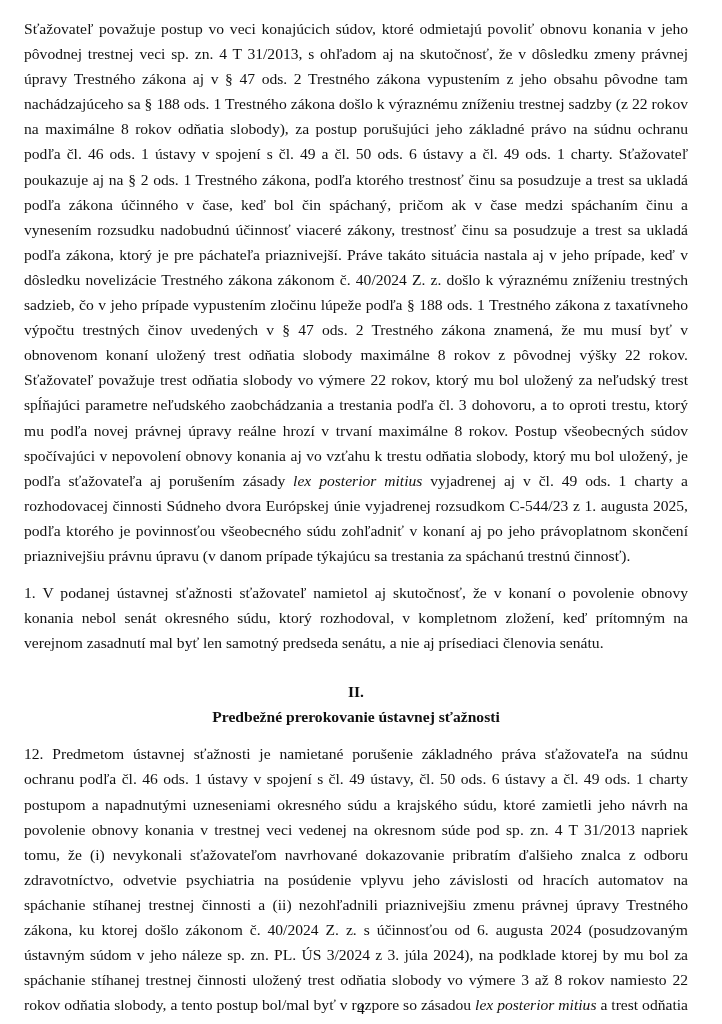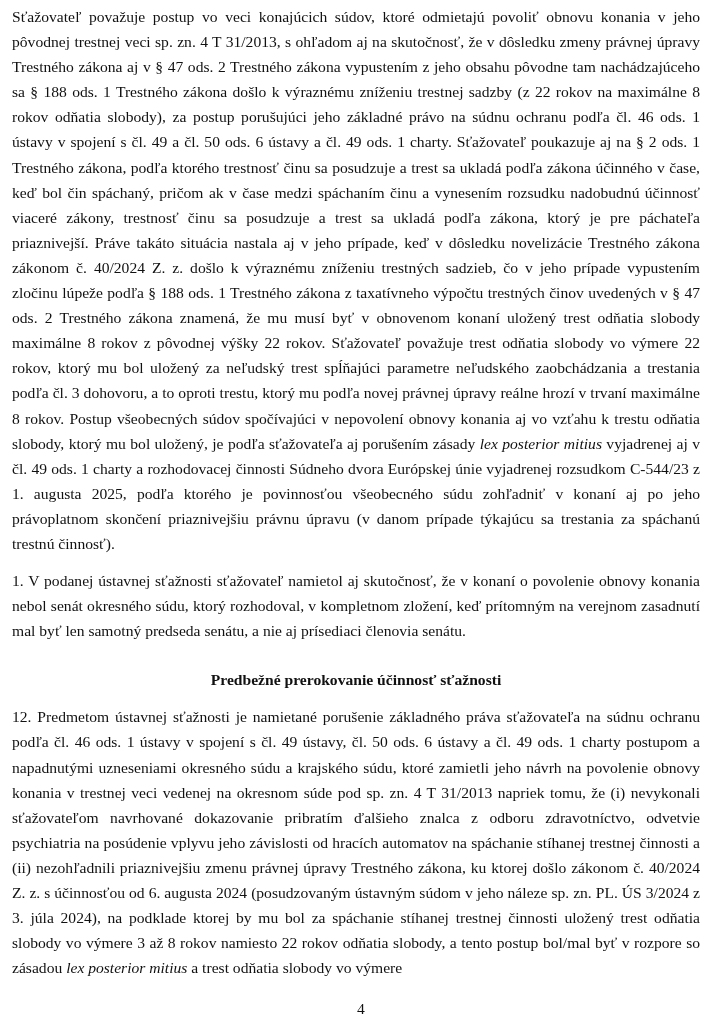--- a/index.html
+++ b/index.html
@@ -4,39 +4,40 @@
 <style>
   html, body { margin: 0; padding: 0; background: #ffffff; }
   body {
     width: 722px; height: 1024px; overflow: hidden; position: relative;
     font-family: "Liberation Serif", "DejaVu Serif", serif;
     color: #111111;
   }
   .page { position: absolute; left: 12px; top: 4px; width: 688px; }
   .p {
     font-size: 15.6px; line-height: 25.1px; text-align: justify;
-    margin: 0; hyphens: none; font-family: Liberation Serif, serif;
+    margin: 12px; hyphens: none; font-family: Liberation Serif, serif;
   }
   .p + .p { margin-top: 12px; }
   .heading-block { text-align: center; margin-top: 24px; margin-bottom: 12px; }
   .h { font-weight: bold; font-size: 15.6px; line-height: 25px; margin: 0; }
   .page-number {
     position: absolute; left: 0; width: 722px; top: 1000px;
     text-align: center; font-size: 15.6px;
   }
   i { font-style: italic; }
 </style>
 </head>
 <body>
 
 <div class="page">
   <p class="p"><span>Sťažovateľ považuje postup vo veci konajúcich súdov, ktoré odmietajú povoliť obnovu konania v jeho pôvodnej trestnej veci sp. zn. 4 T 31/2013, s ohľadom aj na skutočnosť, že v dôsledku zmeny právnej úpravy Trestného zákona aj v § 47 ods. 2 Trestného zákona vypustením z jeho obsahu pôvodne tam nachádzajúceho sa § 188 ods. 1 Trestného zákona došlo k výraznému zníženiu trestnej sadzby (z 22 rokov na maximálne 8 rokov odňatia slobody), za postup porušujúci jeho základné právo na súdnu ochranu podľa čl. 46 ods. 1 ústavy v spojení s čl. 49 a čl. 50 ods. 6 ústavy a čl. 49 ods. 1 charty. Sťažovateľ poukazuje aj na § 2 ods. 1 Trestného zákona, podľa ktorého trestnosť činu sa posudzuje a trest sa ukladá podľa zákona účinného v čase, keď bol čin spáchaný, pričom ak v čase medzi spáchaním činu a vynesením rozsudku nadobudnú účinnosť viaceré zákony, trestnosť činu sa posudzuje a trest sa ukladá podľa zákona, ktorý je pre páchateľa priaznivejší. Práve takáto situácia nastala aj v jeho prípade, keď v dôsledku novelizácie Trestného zákona zákonom č. 40/2024 Z. z. došlo k výraznému zníženiu trestných sadzieb, čo v jeho prípade vypustením zločinu lúpeže podľa § 188 ods. 1 Trestného zákona z taxatívneho výpočtu trestných činov uvedených v § 47 ods. 2 Trestného zákona znamená, že mu musí byť v obnovenom konaní uložený trest odňatia slobody maximálne 8 rokov z pôvodnej výšky 22 rokov. Sťažovateľ považuje trest odňatia slobody vo výmere 22 rokov, ktorý mu bol uložený za neľudský trest spĺňajúci parametre neľudského zaobchádzania a trestania podľa čl. 3 dohovoru, a to oproti trestu, ktorý mu podľa novej právnej úpravy reálne hrozí v trvaní maximálne 8 rokov. Postup všeobecných súdov spočívajúci v nepovolení obnovy konania aj vo vzťahu k trestu odňatia slobody, ktorý mu bol uložený, je podľa sťažovateľa aj porušením zásady </span><i>lex posterior mitius</i><span> vyjadrenej aj v čl. 49 ods. 1 charty a rozhodovacej činnosti Súdneho dvora Európskej únie vyjadrenej rozsudkom C-544/23 z 1. augusta 2025, podľa ktorého je povinnosťou všeobecného súdu zohľadniť v konaní aj po jeho právoplatnom skončení priaznivejšiu právnu úpravu (v danom prípade týkajúcu sa trestania za spáchanú trestnú činnosť).</span></p>
 
   <p class="p">1. V podanej ústavnej sťažnosti sťažovateľ namietol aj skutočnosť, že v konaní o povolenie obnovy konania nebol senát okresného súdu, ktorý rozhodoval, v kompletnom zložení, keď prítomným na verejnom zasadnutí mal byť len samotný predseda senátu, a nie aj prísediaci členovia senátu.</p>
 
   <div class="heading-block">
-    <p class="h">Predbežné prerokovanie účinnosť sťažnosti</p>
+    <p class="h">II.</p>
+    <p class="h">Predbežné prerokovanie ústavnej sťažnosti</p>
   </div>
 
   <p class="p"><span>12. Predmetom ústavnej sťažnosti je namietané porušenie základného práva sťažovateľa na súdnu ochranu podľa čl. 46 ods. 1 ústavy v spojení s čl. 49 ústavy, čl. 50 ods. 6 ústavy a čl. 49 ods. 1 charty postupom a napadnutými uzneseniami okresného súdu a krajského súdu, ktoré zamietli jeho návrh na povolenie obnovy konania v trestnej veci vedenej na okresnom súde pod sp. zn. 4 T 31/2013 napriek tomu, že (i) nevykonali sťažovateľom navrhované dokazovanie pribratím ďalšieho znalca z odboru zdravotníctvo, odvetvie psychiatria na posúdenie vplyvu jeho závislosti od hracích automatov na spáchanie stíhanej trestnej činnosti a (ii) nezohľadnili priaznivejšiu zmenu právnej úpravy Trestného zákona, ku ktorej došlo zákonom č. 40/2024 Z. z. s účinnosťou od 6. augusta 2024 (posudzovaným ústavným súdom v jeho náleze sp. zn. PL. ÚS 3/2024 z 3. júla 2024), na podklade ktorej by mu bol za spáchanie stíhanej trestnej činnosti uložený trest odňatia slobody vo výmere 3 až 8 rokov namiesto 22 rokov odňatia slobody, a tento postup bol/mal byť v rozpore so zásadou </span><i>lex posterior mitius</i><span> a trest odňatia slobody vo výmere</span></p>
 </div>
 
 <div class="page-number">4</div>
 
 </body></html>

